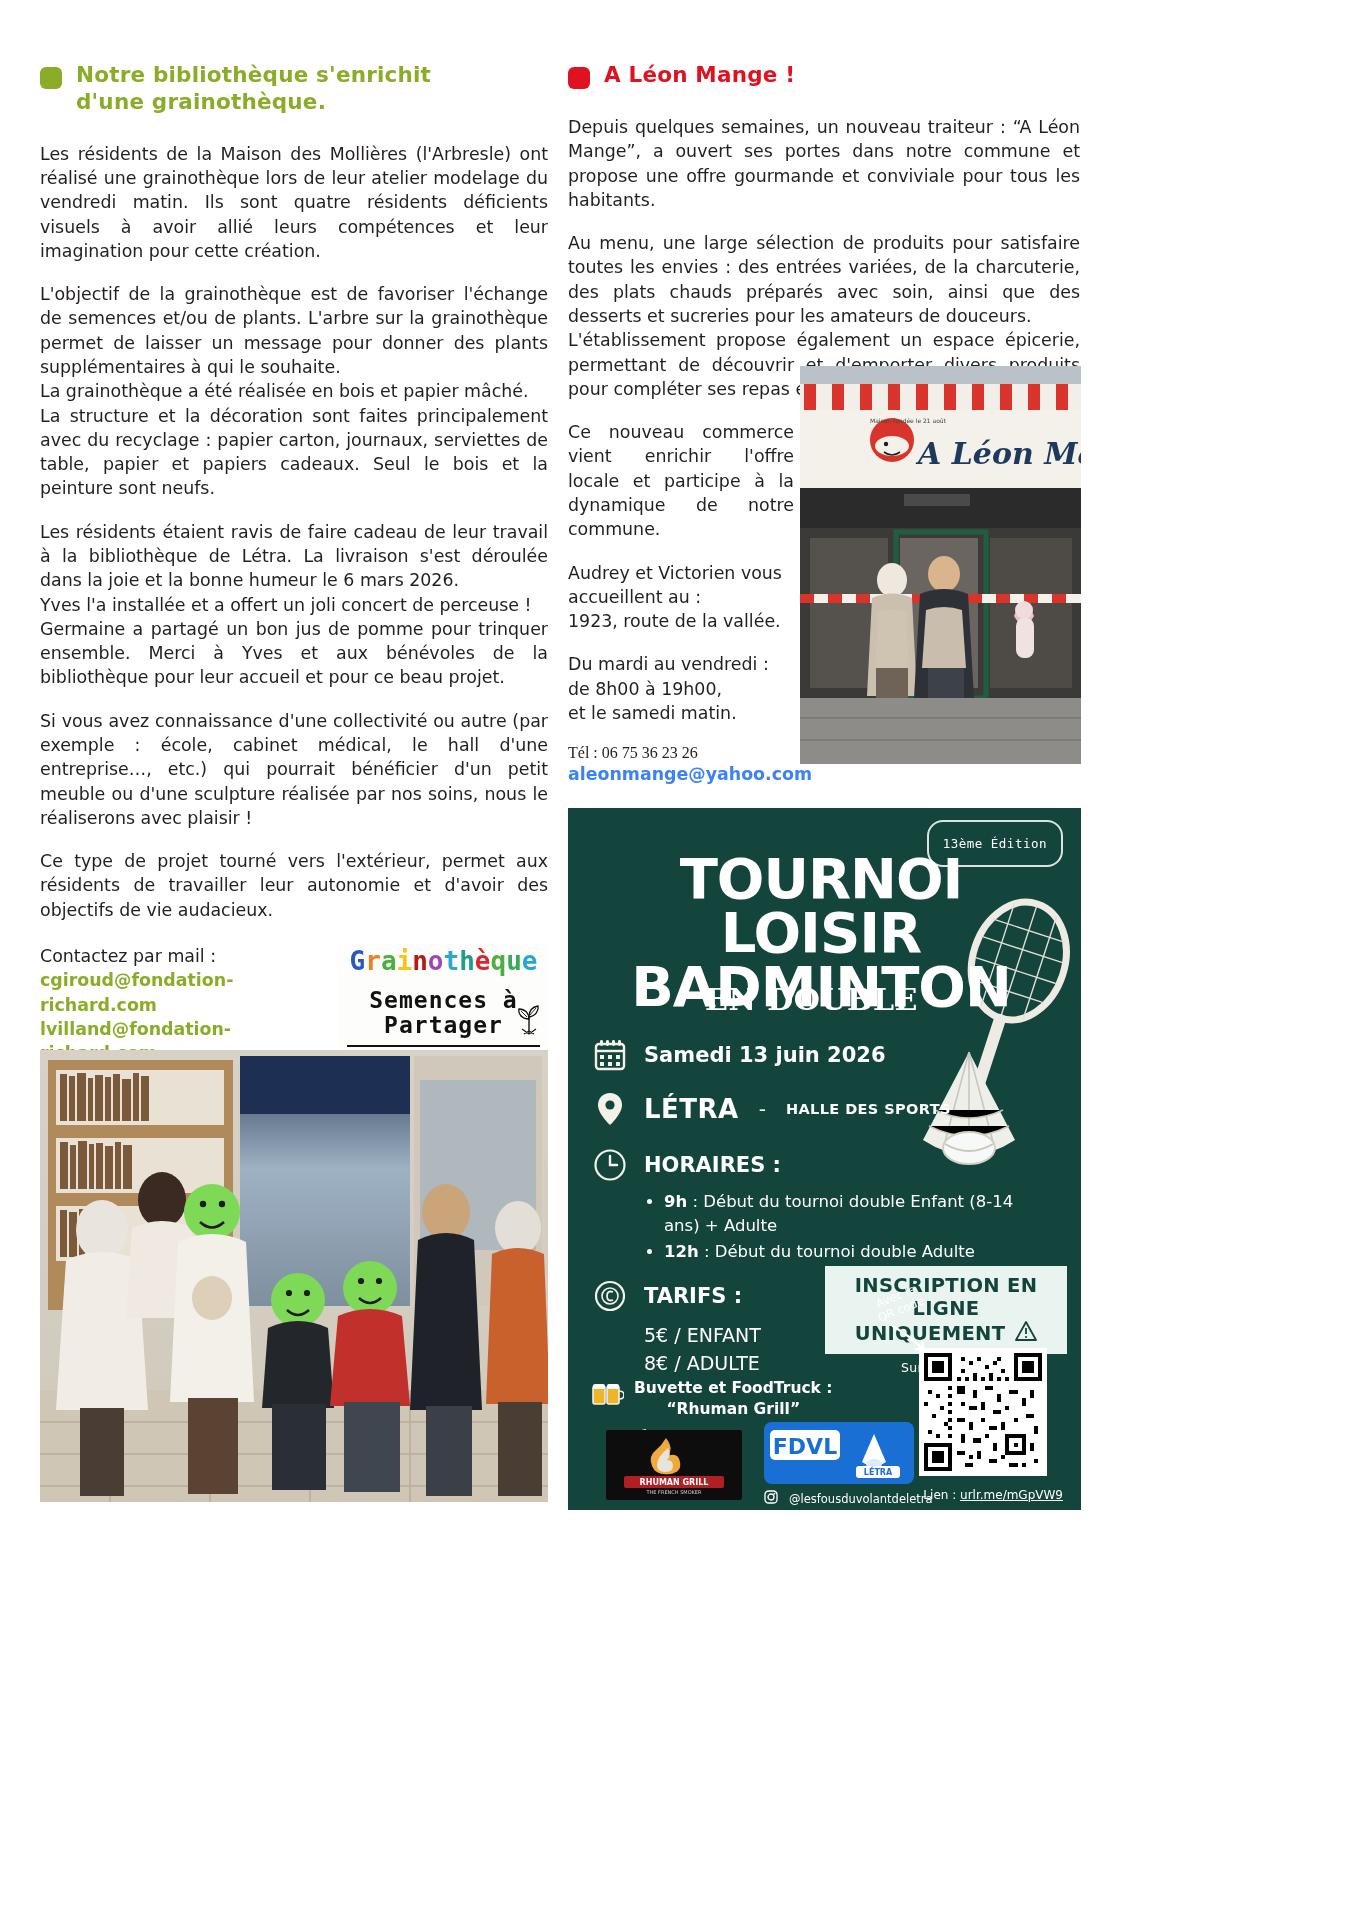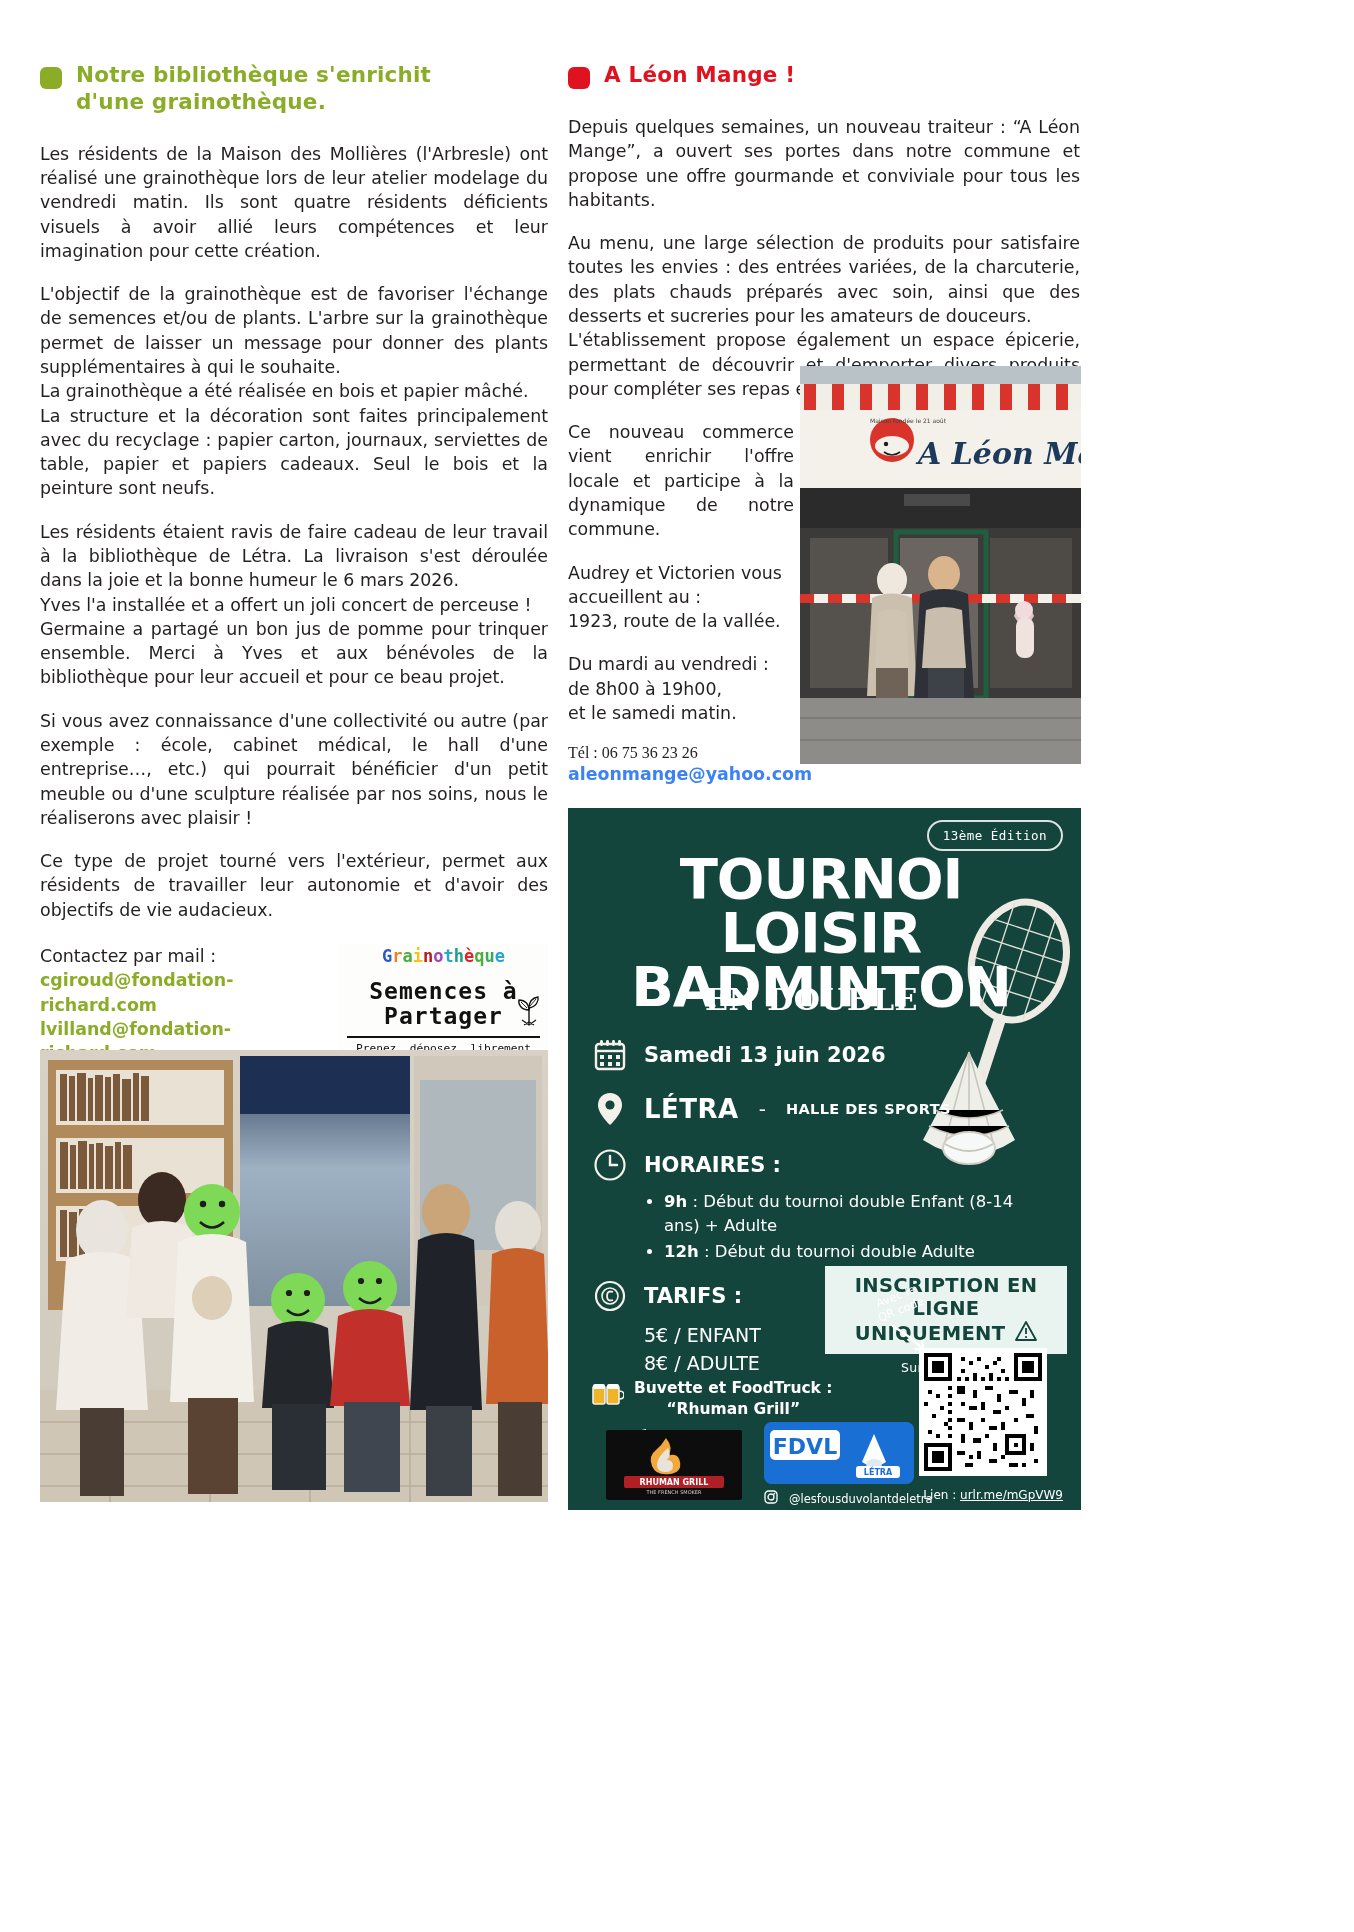--- a/index.html
+++ b/index.html
@@ -50,21 +50,21 @@
   
   .contact-row { display:flex; gap:18px; align-items:flex-start; margin-top:22px; }
   .contact-txt { font-size:17.4px; line-height:1.40; }
 
   .graino-logo {
     width:209px; flex:0 0 auto; background:#fdfdfb;
     padding:4px 2px 6px 2px; text-align:center;
   }
   .graino-word {
     font-family:"DejaVu Sans Mono", monospace;
-    font-weight:bold; font-size:17px; letter-spacing:0px; line-height:1;
+    font-weight:bold; font-size:26px; letter-spacing:0px; line-height:1;
     white-space:nowrap;
   }
   .graino-sub {
     font-family:"DejaVu Sans Mono", monospace;
     font-weight:bold; font-size:23px; line-height:1.08; color:#111;
     margin-top:14px; position:relative;
   }
   .graino-sub .l1 { display:block; letter-spacing:1px; }
   .graino-sub .l2 { display:block; letter-spacing:1px; }
   .sprout { position:absolute; right:2px; bottom:-2px; }
@@ -86,21 +86,21 @@
 
   
   #poster {
     position:absolute; left:568px; top:808px; width:513px; height:702px;
     background:#14453c; color:#fff; overflow:hidden;
     font-family:"DejaVu Sans", sans-serif;
   }
   #poster .edition {
     position:absolute; right:18px; top:12px;
     border:2px solid rgba(255,255,255,.85); border-radius:16px;
-    padding:6px 14px; font-family:"DejaVu Sans Mono", monospace;
+    padding:14px 14px; font-family:"DejaVu Sans Mono", monospace;
     font-size:12.5px; letter-spacing:.5px;
   }
   .poster-title {
     position:absolute; left:18px; top:44px; width:470px;
     font-size:56px; font-weight:bold; line-height:.96; letter-spacing:-1px;
     text-align:center;
   }
   .poster-title .l2 { display:block; }
   .poster-sub {
     position:absolute; left:0; right:26px; top:174px; text-align:center;

